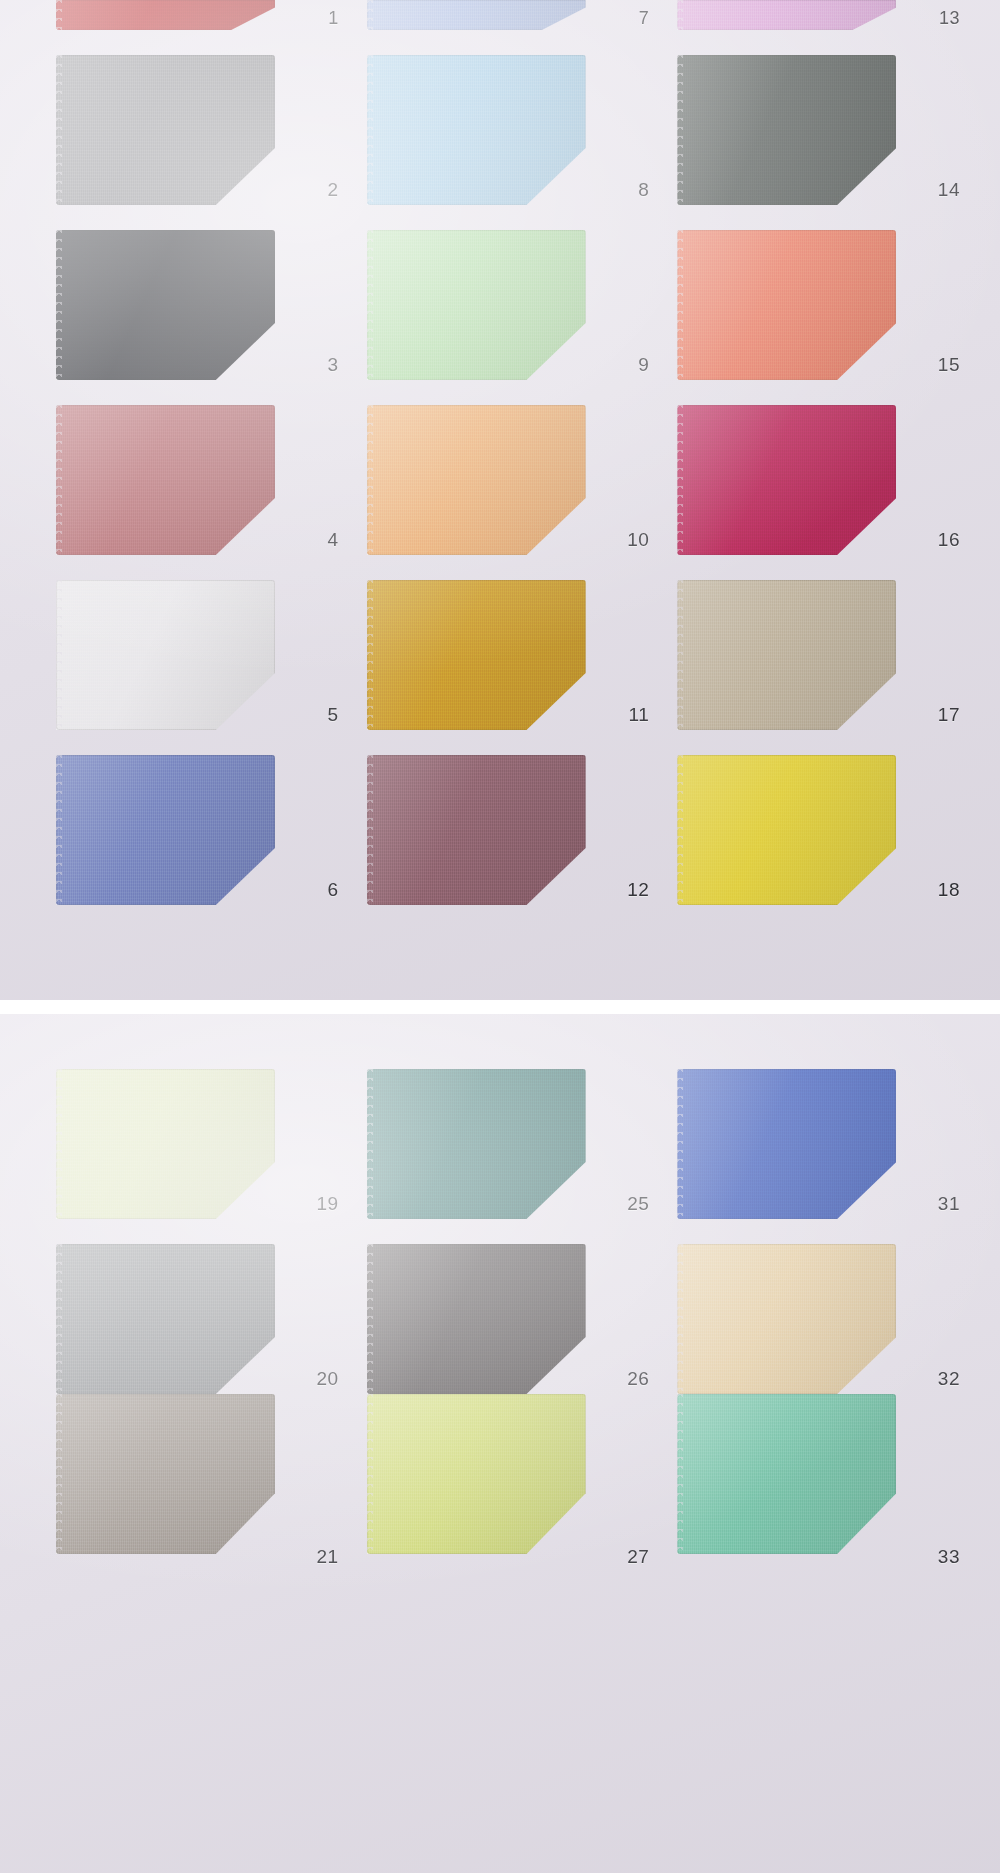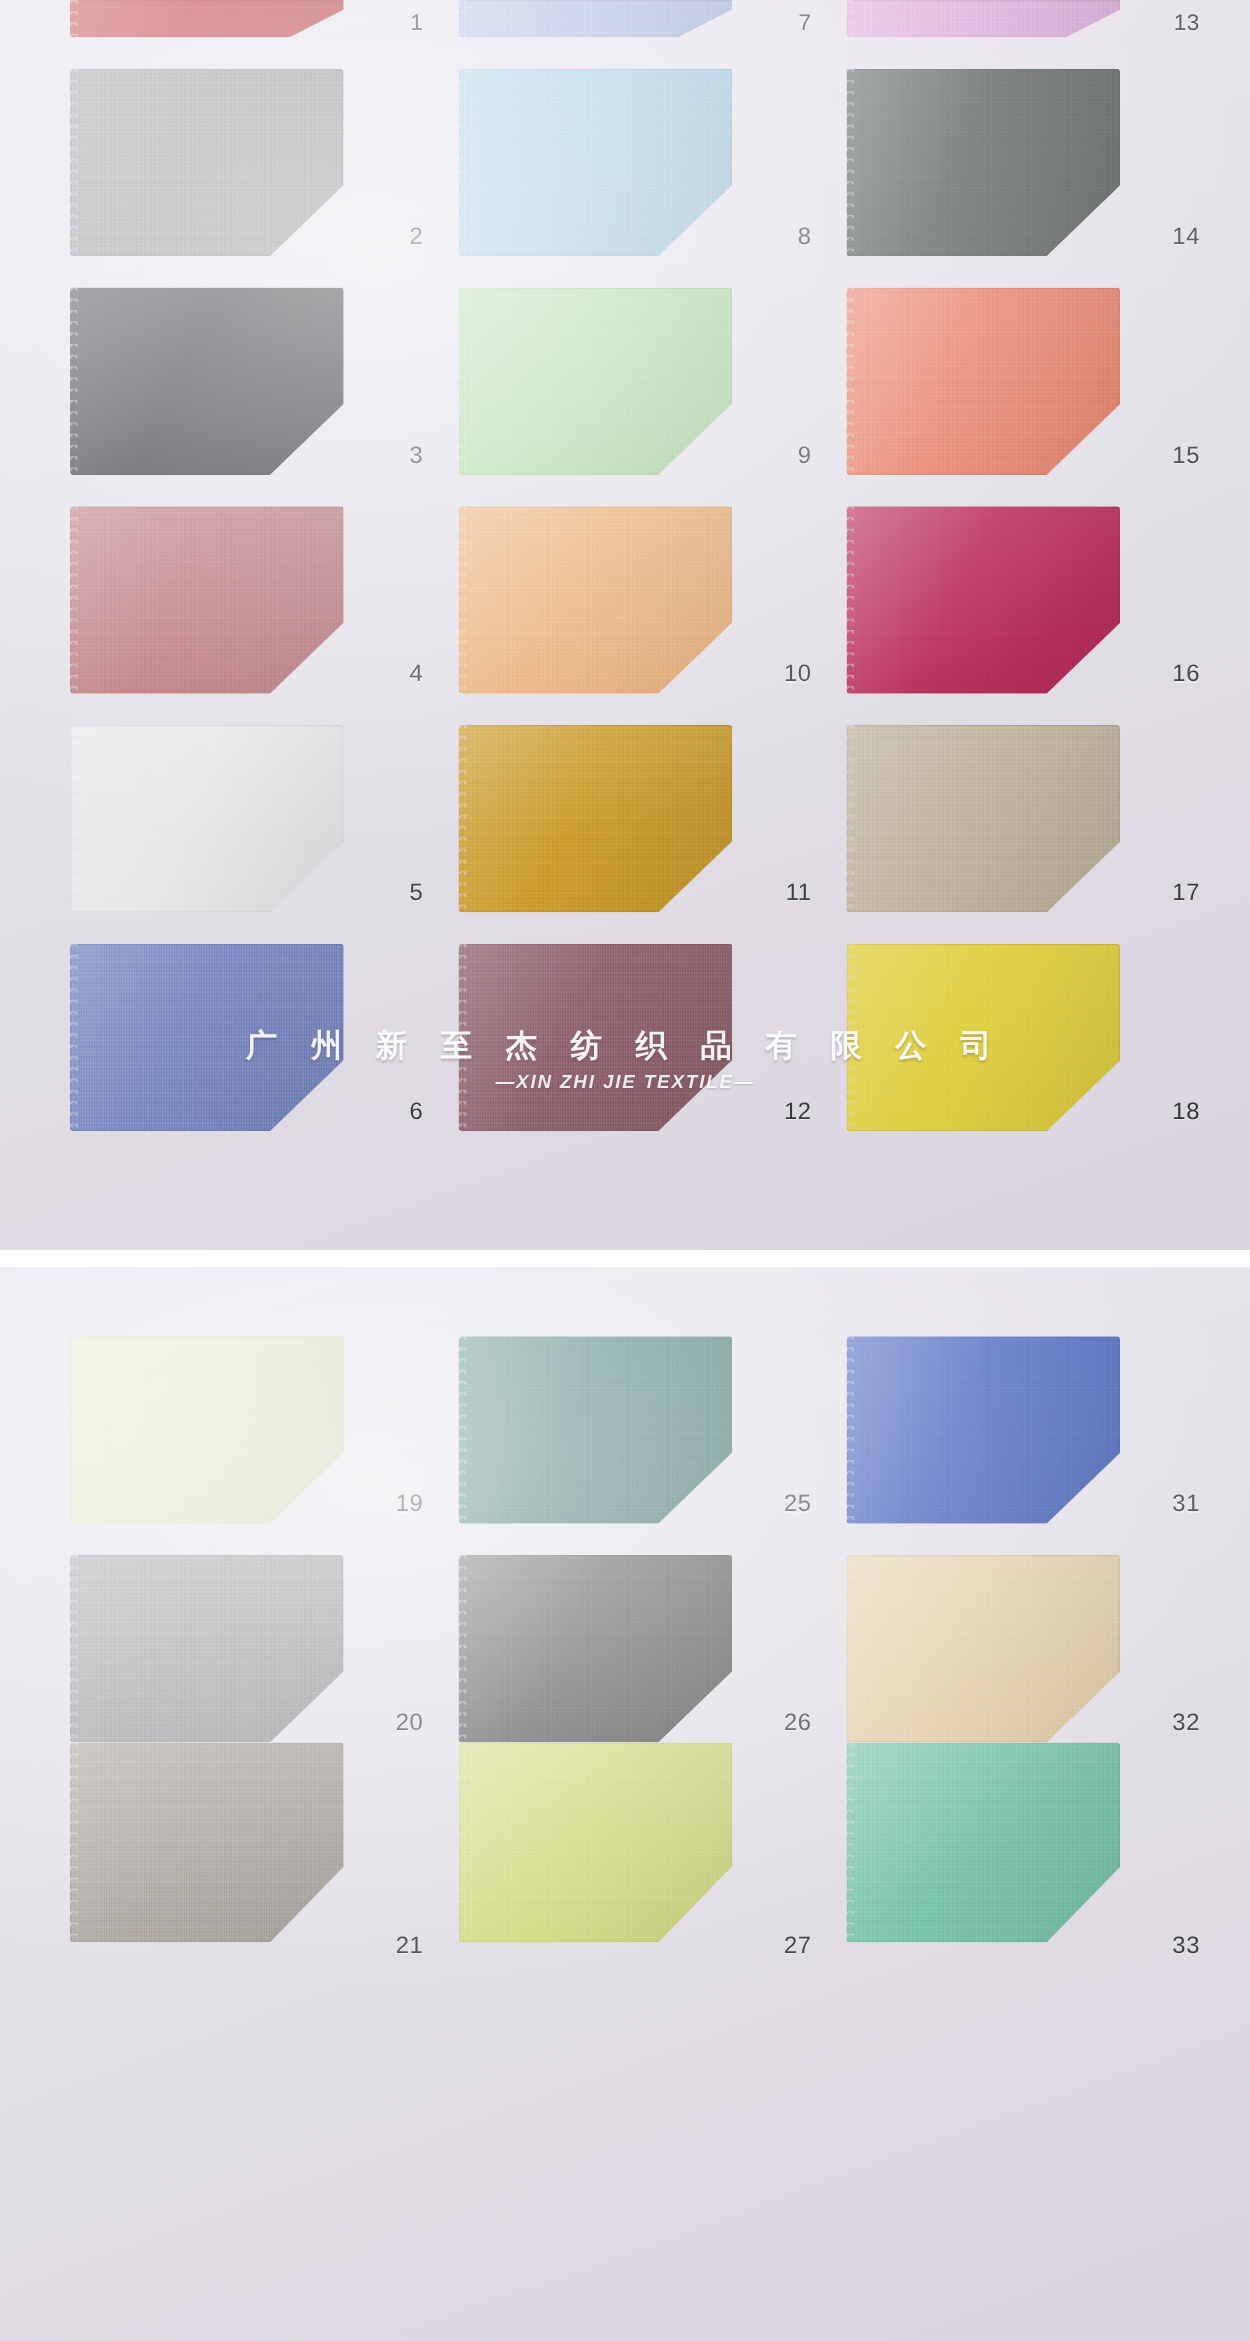--- a/index.html
+++ b/index.html
@@ -315,24 +315,20 @@
     <div class="cell">
       <div class="window" style="background-color: rgb(232, 213, 59);">
         <div class="weave"></div>
         <div class="shade"></div>
         <div class="pinked"></div>
       </div>
       <div class="num">18</div>
     </div>
   </div>
 
-  <div class="watermark" id="watermark-main">
-    <div class="wm-cn">广 州 新 至 杰 纺 织 品 有 限 公 司</div>
-    <div class="wm-en">—XIN ZHI JIE TEXTILE—</div>
-  </div>
 </div>
 
 <div class="gap-white"></div>
 
 <div class="card" id="card-bottom" style="background-color: rgb(227, 222, 232);">
 
   <div style="height:30px"></div>
 
   <div class="grid">
     <div class="cell">

